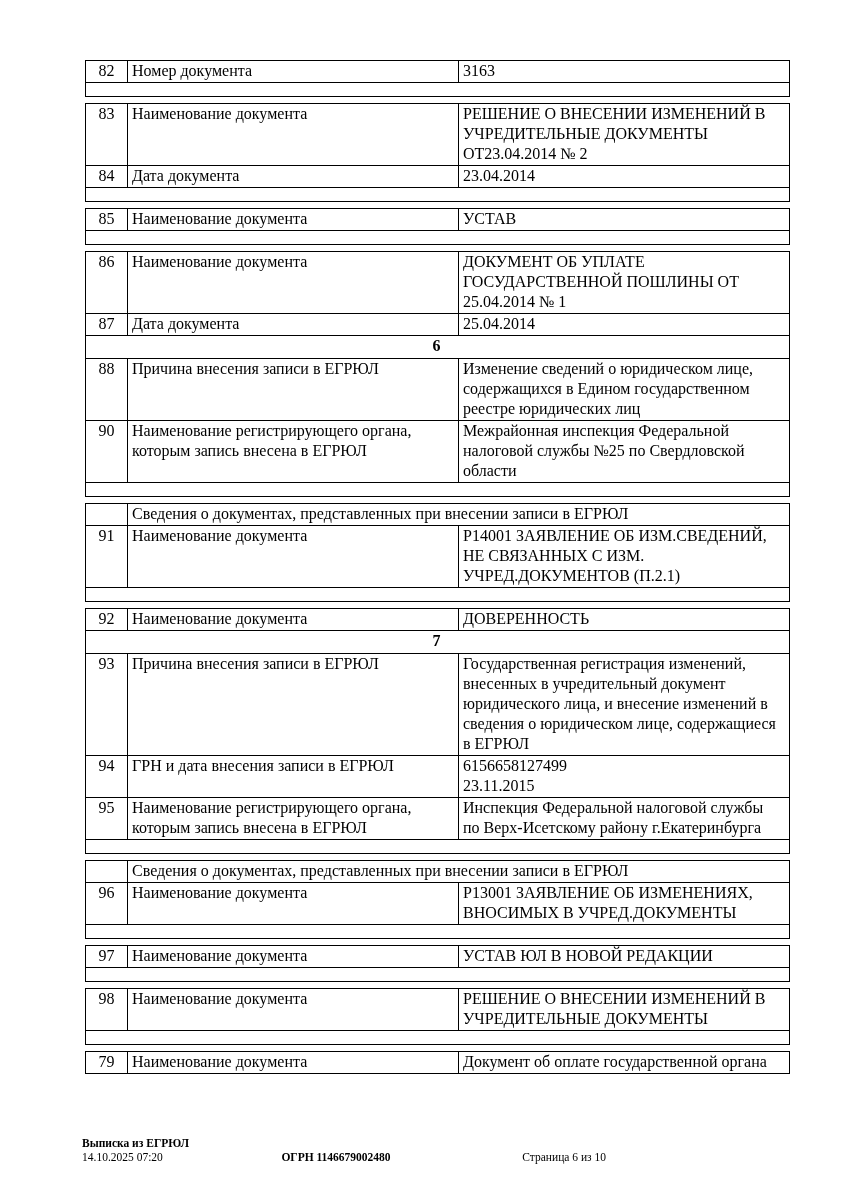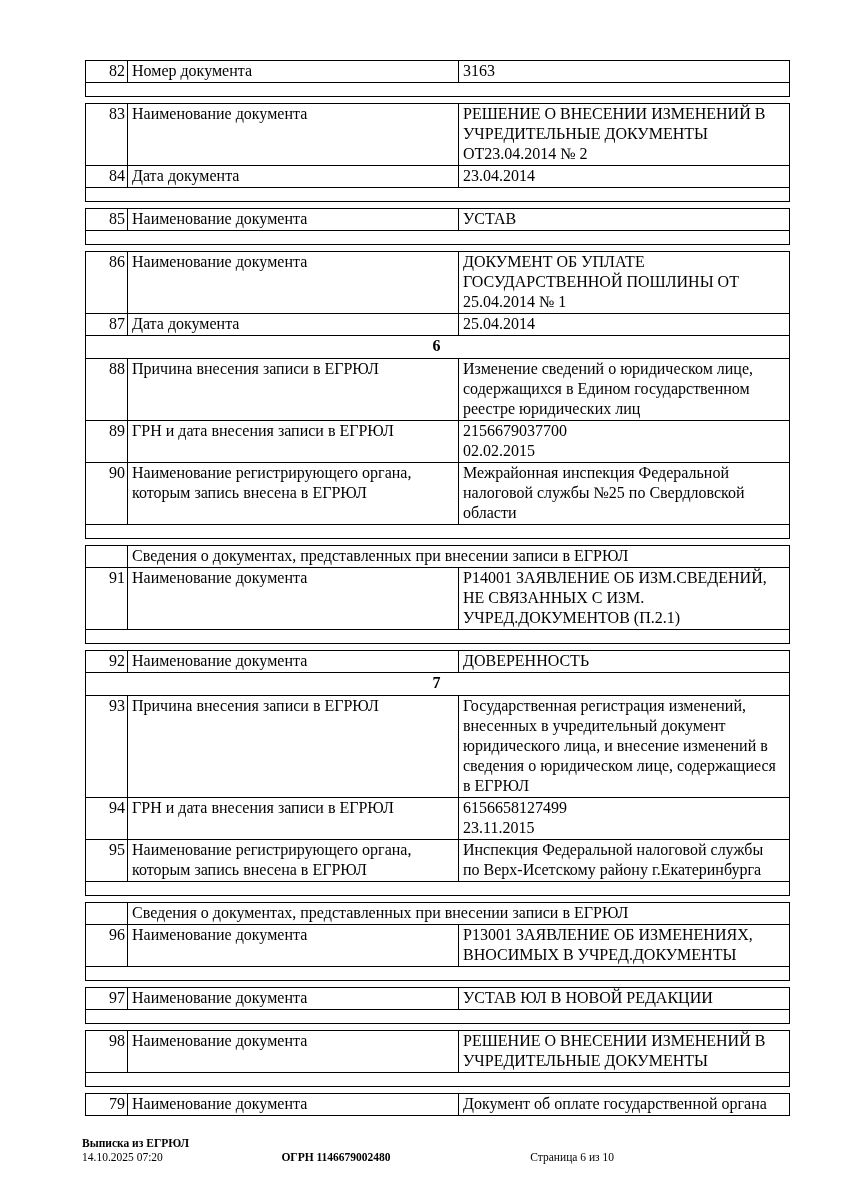--- a/index.html
+++ b/index.html
@@ -32,21 +32,21 @@
   col.c-value { width: 331px; }
   td {
     border: 1px solid #000000;
     vertical-align: top;
     font-size: 16px;
     line-height: 20px;
     padding: 0 6px 1px 4px;
     overflow: hidden;
   }
   td.num {
-    text-align: right;
+    text-align: center;
     padding: 0 2px;
     margin-top: 25px;
   }
   td.spacer {
     height: 13px;
     padding: 0;
   }
   td.section {
     text-align: center;
     font-weight: bold;
@@ -77,21 +77,21 @@
   .footer-center {
     position: absolute;
     left: 0;
     right: 0;
     top: 14px;
     text-align: center;
     font-weight: bold;
   }
   .footer-right {
     position: absolute;
-    right: 58px;
+    right: 66px;
     top: 14px;
     text-align: right;
     margin-left: 32px;
   }
 </style>
 </head>
 <body>
 
 <div class="content">
 
@@ -171,26 +171,20 @@
       <td class="label">Дата документа</td>
       <td class="value">25.04.2014</td>
     </tr>
     <tr>
       <td class="section" colspan="3">6</td>
     </tr>
     <tr>
       <td class="num">88</td>
       <td class="label">Причина внесения записи в ЕГРЮЛ</td>
       <td class="value">Изменение сведений о юридическом лице, содержащихся в Едином государственном реестре юридических лиц</td>
-    </tr>
-    <tr>
-      <td class="num">89</td>
-      <td class="label">ГРН и дата внесения записи в ЕГРЮЛ</td>
-      <td class="value">2156679037700
-02.02.2015</td>
     </tr>
     <tr>
       <td class="num">90</td>
       <td class="label">Наименование регистрирующего органа, которым запись внесена в ЕГРЮЛ</td>
       <td class="value">Межрайонная инспекция Федеральной налоговой службы №25 по Свердловской области</td>
     </tr>
     <tr>
           <td class="spacer" colspan="3"></td>
         </tr>
   </tbody>

